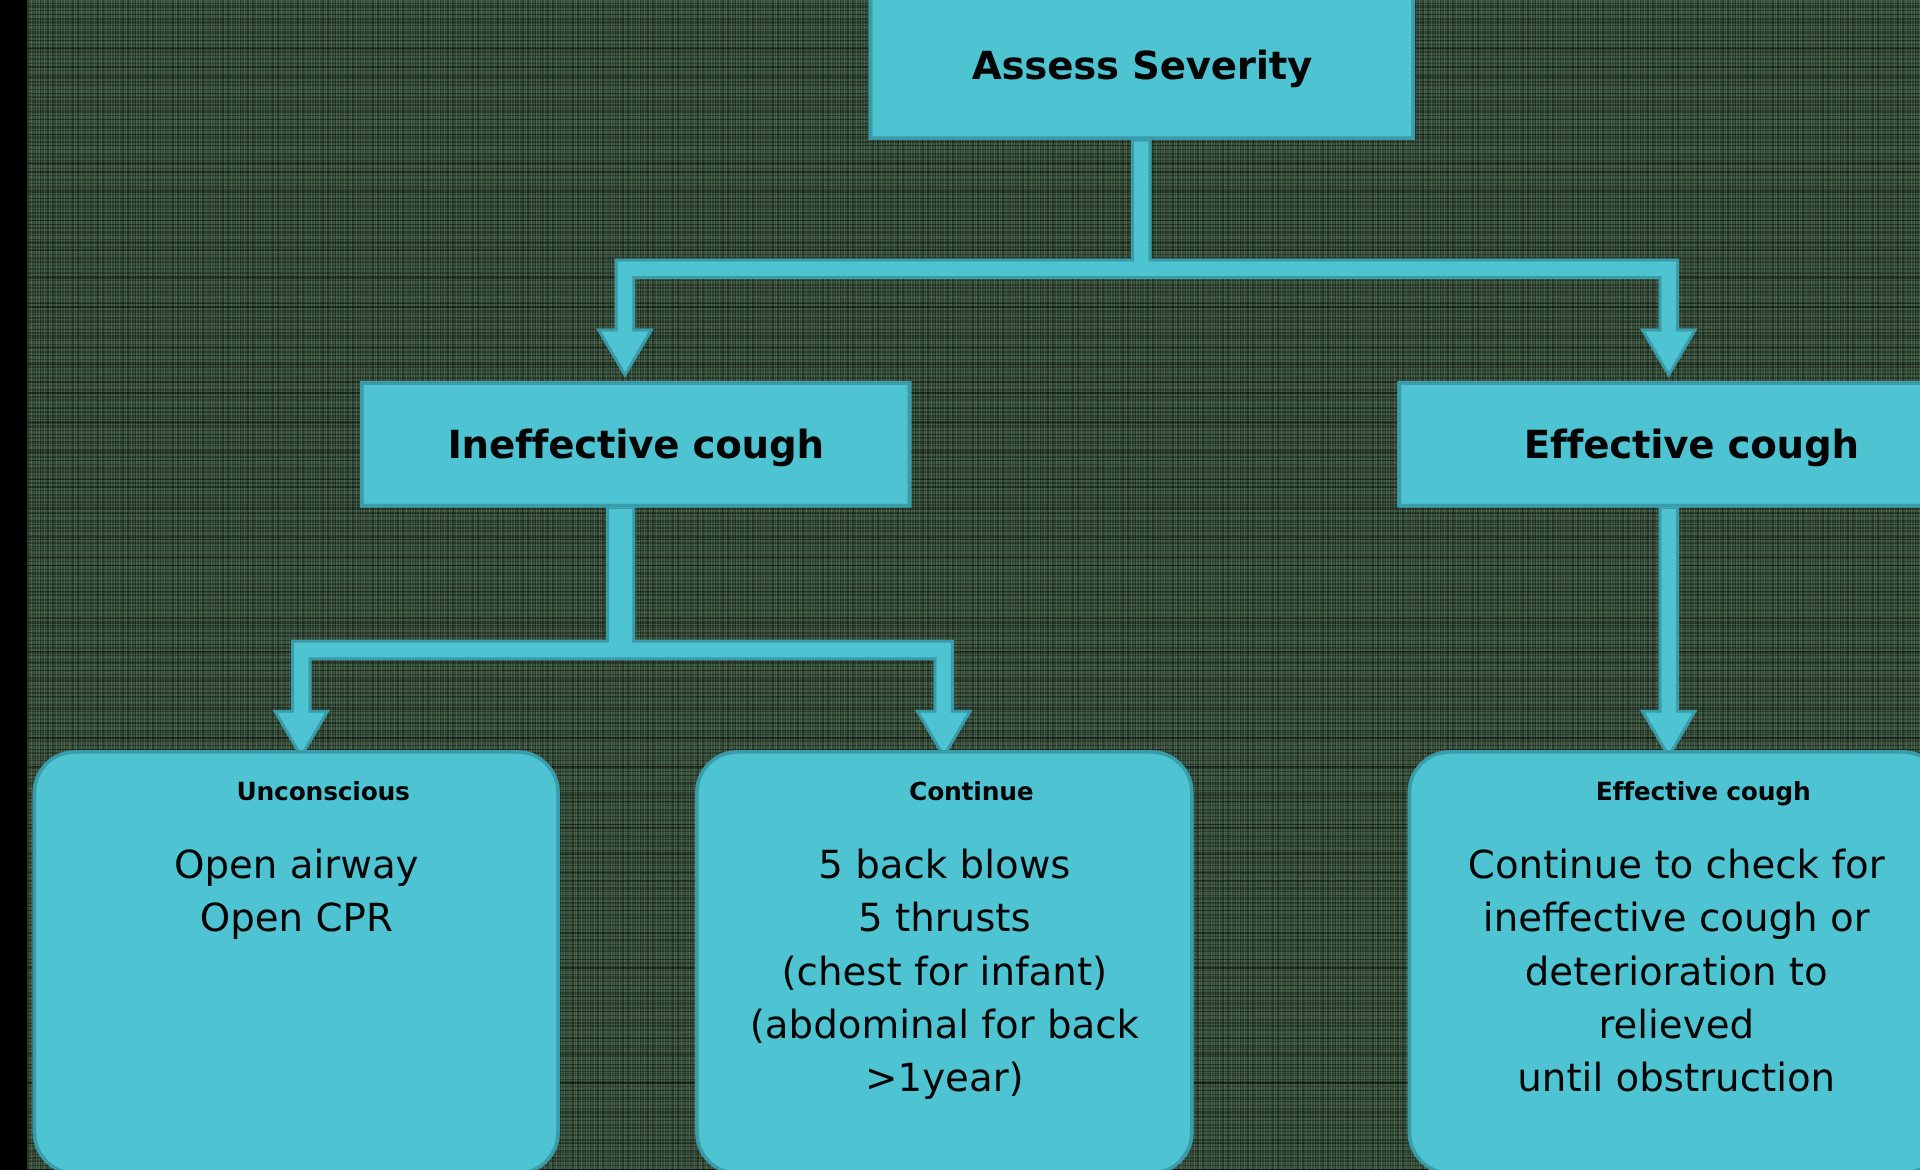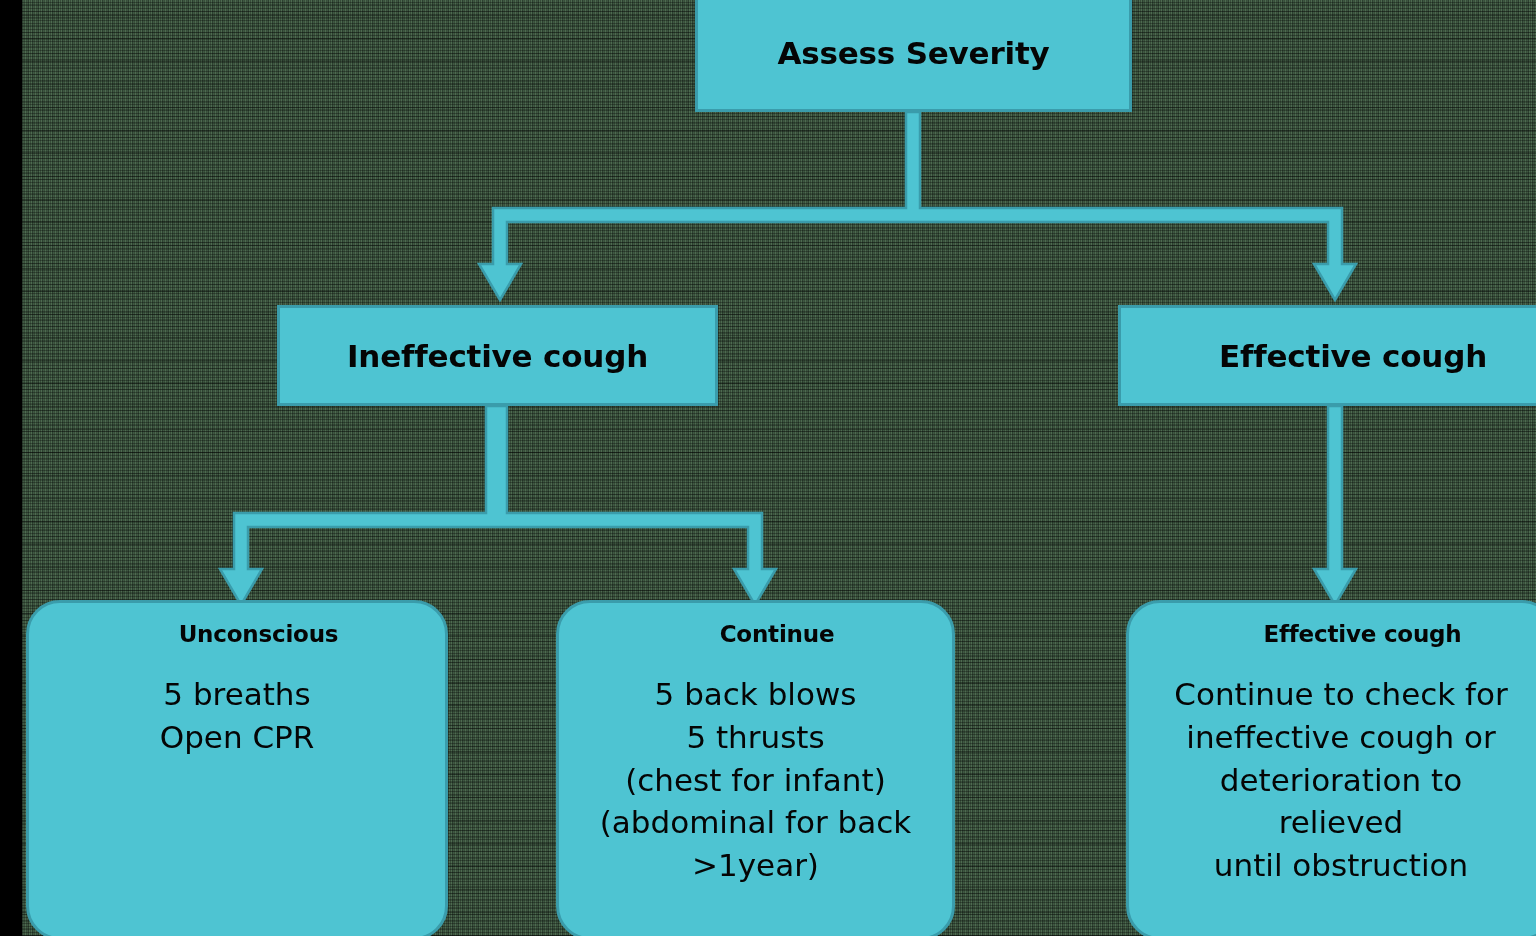--- a/index.html
+++ b/index.html
@@ -55,39 +55,39 @@
     padding-top: 18px;
   }
   .node-title {
     font-weight: bold;
     letter-spacing: -0.2px;
   }
   .rect .node-title {
     font-size: 31px;
   }
   .round .node-title {
-    font-size: 23px;
+    font-size: 20px;
     display: block;
     margin-bottom: 26px;
     padding-left: 43px;
   }
   .node-body {
     font-size: 31px;
     line-height: 1.38;
     font-weight: 400;
     padding: 0 10px;
   }
   .node-body .line {
     display: block;
     white-space: nowrap;
   }
 
   
   #node-assess       { left: 673px;  top: -6px;  width: 437px; height: 118px; }
-  #node-ineffective  { left: 255px;  top: 305px; width: 441px; height: 101px; }
+  #node-ineffective  { left: 266px;  top: 305px; width: 441px; height: 101px; }
   #node-effective    { left: 1096px; top: 305px; width: 470px; height: 101px; }
   #node-unconscious  { left: 4px;    top: 600px; width: 422px; height: 340px; }
   #node-conscious    { left: 534px;  top: 600px; width: 399px; height: 340px; }
   #node-encourage    { left: 1104px; top: 600px; width: 430px; height: 340px; }
 </style>
 </head>
 <body>
 
 <div id="canvas">
 
@@ -126,21 +126,21 @@
     <span class="node-title">Ineffective cough</span>
   </div>
 
   <div class="node rect" id="node-effective">
     <span class="node-title">Effective cough</span>
   </div>
 
   <div class="node round" id="node-unconscious">
     <span class="node-title">Unconscious</span>
     <div class="node-body">
-      <span class="line">5 breaths</span>
+      <span class="line">Open airway</span>
       <span class="line">Open CPR</span>
     </div>
   </div>
 
   <div class="node round" id="node-conscious">
     <span class="node-title">Continue</span>
     <div class="node-body">
       <span class="line">5 back blows</span>
       <span class="line">5 thrusts</span>
       <span class="line">(chest for infant)</span>

